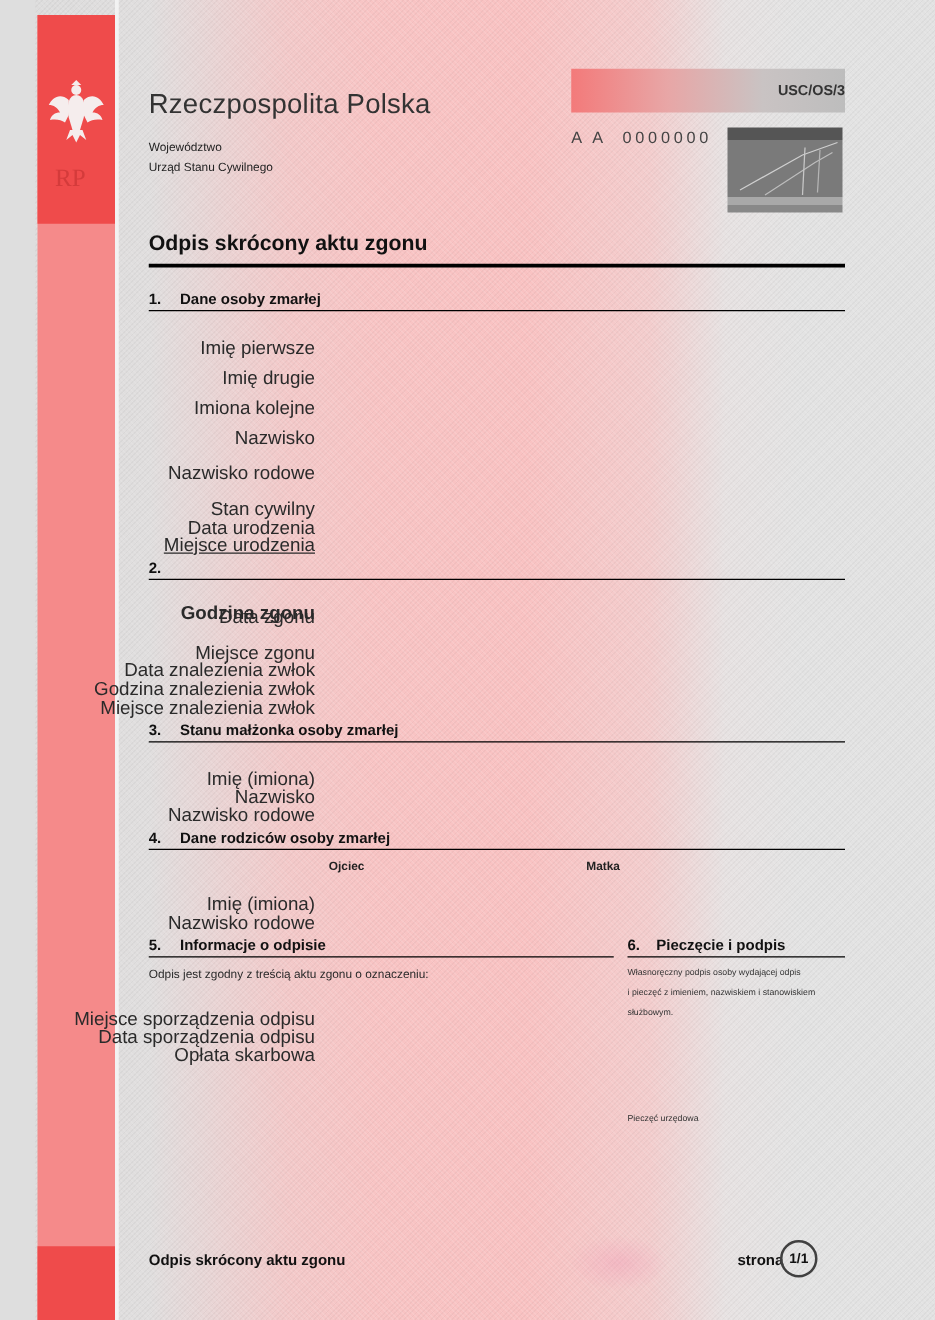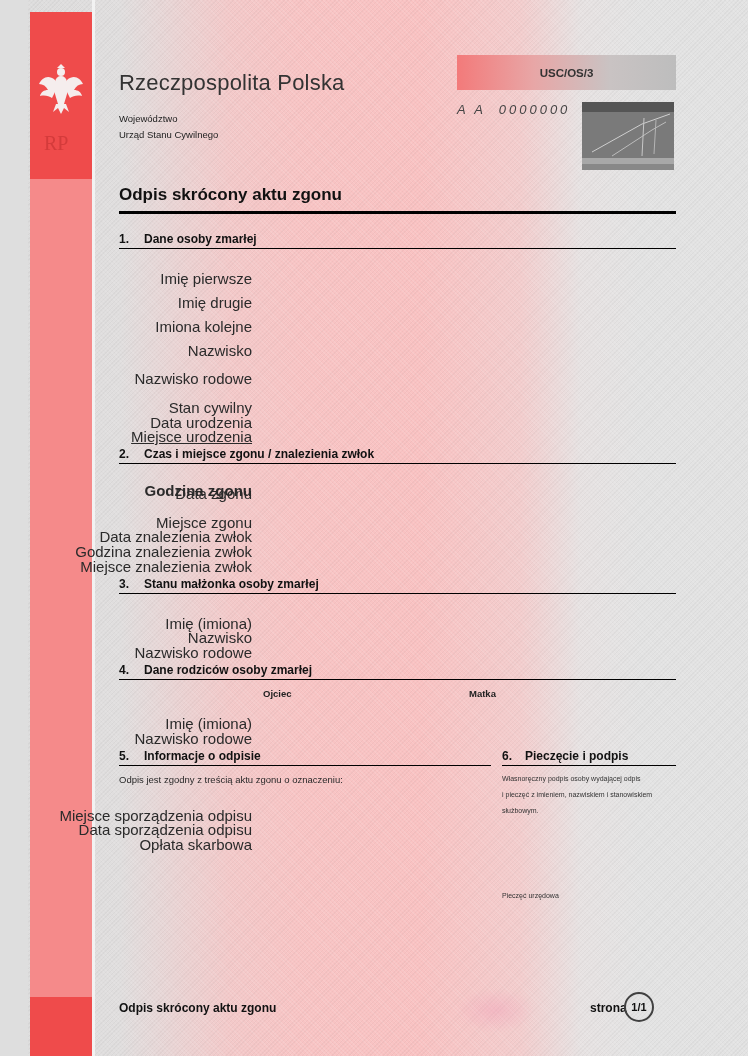--- a/index.html
+++ b/index.html
@@ -31,21 +31,21 @@
     .eagle { position: absolute; left: 8px; top: 52px; width: 46px; height: 52px; }
     .rp-mark { position: absolute; left: 14px; top: 120px; font-family: "Liberation Serif", serif; font-size: 20px; color: rgba(180,40,40,0.45); }
 
     .header-title { position: absolute; left: 119px; top: 70px; font-size: 22px; color: #333; letter-spacing: 0.2px; }
     .sub1 { position: absolute; left: 119px; top: 113px; font-size: 9.5px; color: #222; }
     .sub2 { position: absolute; left: 119px; top: 129px; font-size: 9.5px; color: #222; }
 
     .code-box {
       position: absolute; left: 457px; top: 55px; width: 219px; height: 35px;
       background: linear-gradient(90deg, #f37a7a 0%, #e8a6a6 35%, #c9c3c3 70%, #bdbdbd 100%);
-      display: flex; align-items: center; justify-content: center;
+      display: flex; align-items: center; justify-content: flex-end;
       font-size: 11.5px; font-weight: bold; color: #333;
     }
     .serial { position: absolute; left: 457px; top: 102px; font-size: 13px; letter-spacing: 3px; color: #444; }
     .hologram {
       position: absolute; left: 582px; top: 102px; width: 92px; height: 68px;
       background:
         linear-gradient(to bottom, #555 0 10px, #7a7a7a 10px 56px, #a8a8a8 56px 62px, #888 62px 68px);
       overflow: hidden;
     }
     .hologram svg { position: absolute; left: 0; top: 0; }
@@ -111,21 +111,21 @@
 </div>
 <div class="strip-gap"></div>
 
 <div class="header-title">Rzeczpospolita Polska</div>
 <div class="sub1">Województwo</div>
 <div class="sub2">Urząd Stanu Cywilnego</div>
 
 <div class="code-box">
   <span>USC/OS/3</span>
 </div>
-<div class="serial" style="white-space:pre;font-style:italic;">A A  0000000</div>
+<div class="serial" style="white-space:pre;">A A  0000000</div>
 <div class="hologram">
   <svg width="92" height="68" viewBox="0 0 92 68">
     <path d="M10 50 L60 22 L88 12" stroke="#cfcfcf" stroke-width="1" fill="none"></path>
     <path d="M30 54 L70 28 L84 20" stroke="#bdbdbd" stroke-width="1" fill="none"></path>
     <path d="M62 16 L60 54" stroke="#c8c8c8" stroke-width="1" fill="none"></path>
     <path d="M74 18 L72 52" stroke="#b5b5b5" stroke-width="1" fill="none"></path>
   </svg>
 </div>
 
 <div class="doc-title">Odpis skrócony aktu zgonu</div>
@@ -139,21 +139,20 @@
 <div class="label" style="top:282px;">Imię drugie</div>
 <div class="label" style="top:306px;">Imiona kolejne</div>
 <div class="label" style="top:330px;">Nazwisko</div>
 <div class="label" style="top:358px;">Nazwisko rodowe</div>
 <div class="label" style="top:387px;">Stan cywilny</div>
 <div class="label" style="top:402px;">Data urodzenia</div>
 <div class="label" style="top:416px;text-decoration:underline;">Miejsce urodzenia</div>
 
 <div class="section-head" style="top:447px;">
   <span class="num">2.</span>
-  <span class="txt">Czas i miejsce zgonu / znalezienia zwłok</span>
 </div>
 <div class="label" style="top:473px;">Data zgonu</div>
 <div class="label" style="top:470px;font-weight:bold;">Godzina zgonu</div>
 <div class="label" style="top:502px;">Miejsce zgonu</div>
 <div class="label" style="top:516px;">Data znalezienia zwłok</div>
 <div class="label" style="top:531px;">Godzina znalezienia zwłok</div>
 <div class="label" style="top:546px;">Miejsce znalezienia zwłok</div>
 
 <div class="section-head" style="top:577px;">
   <span class="num">3.</span>

